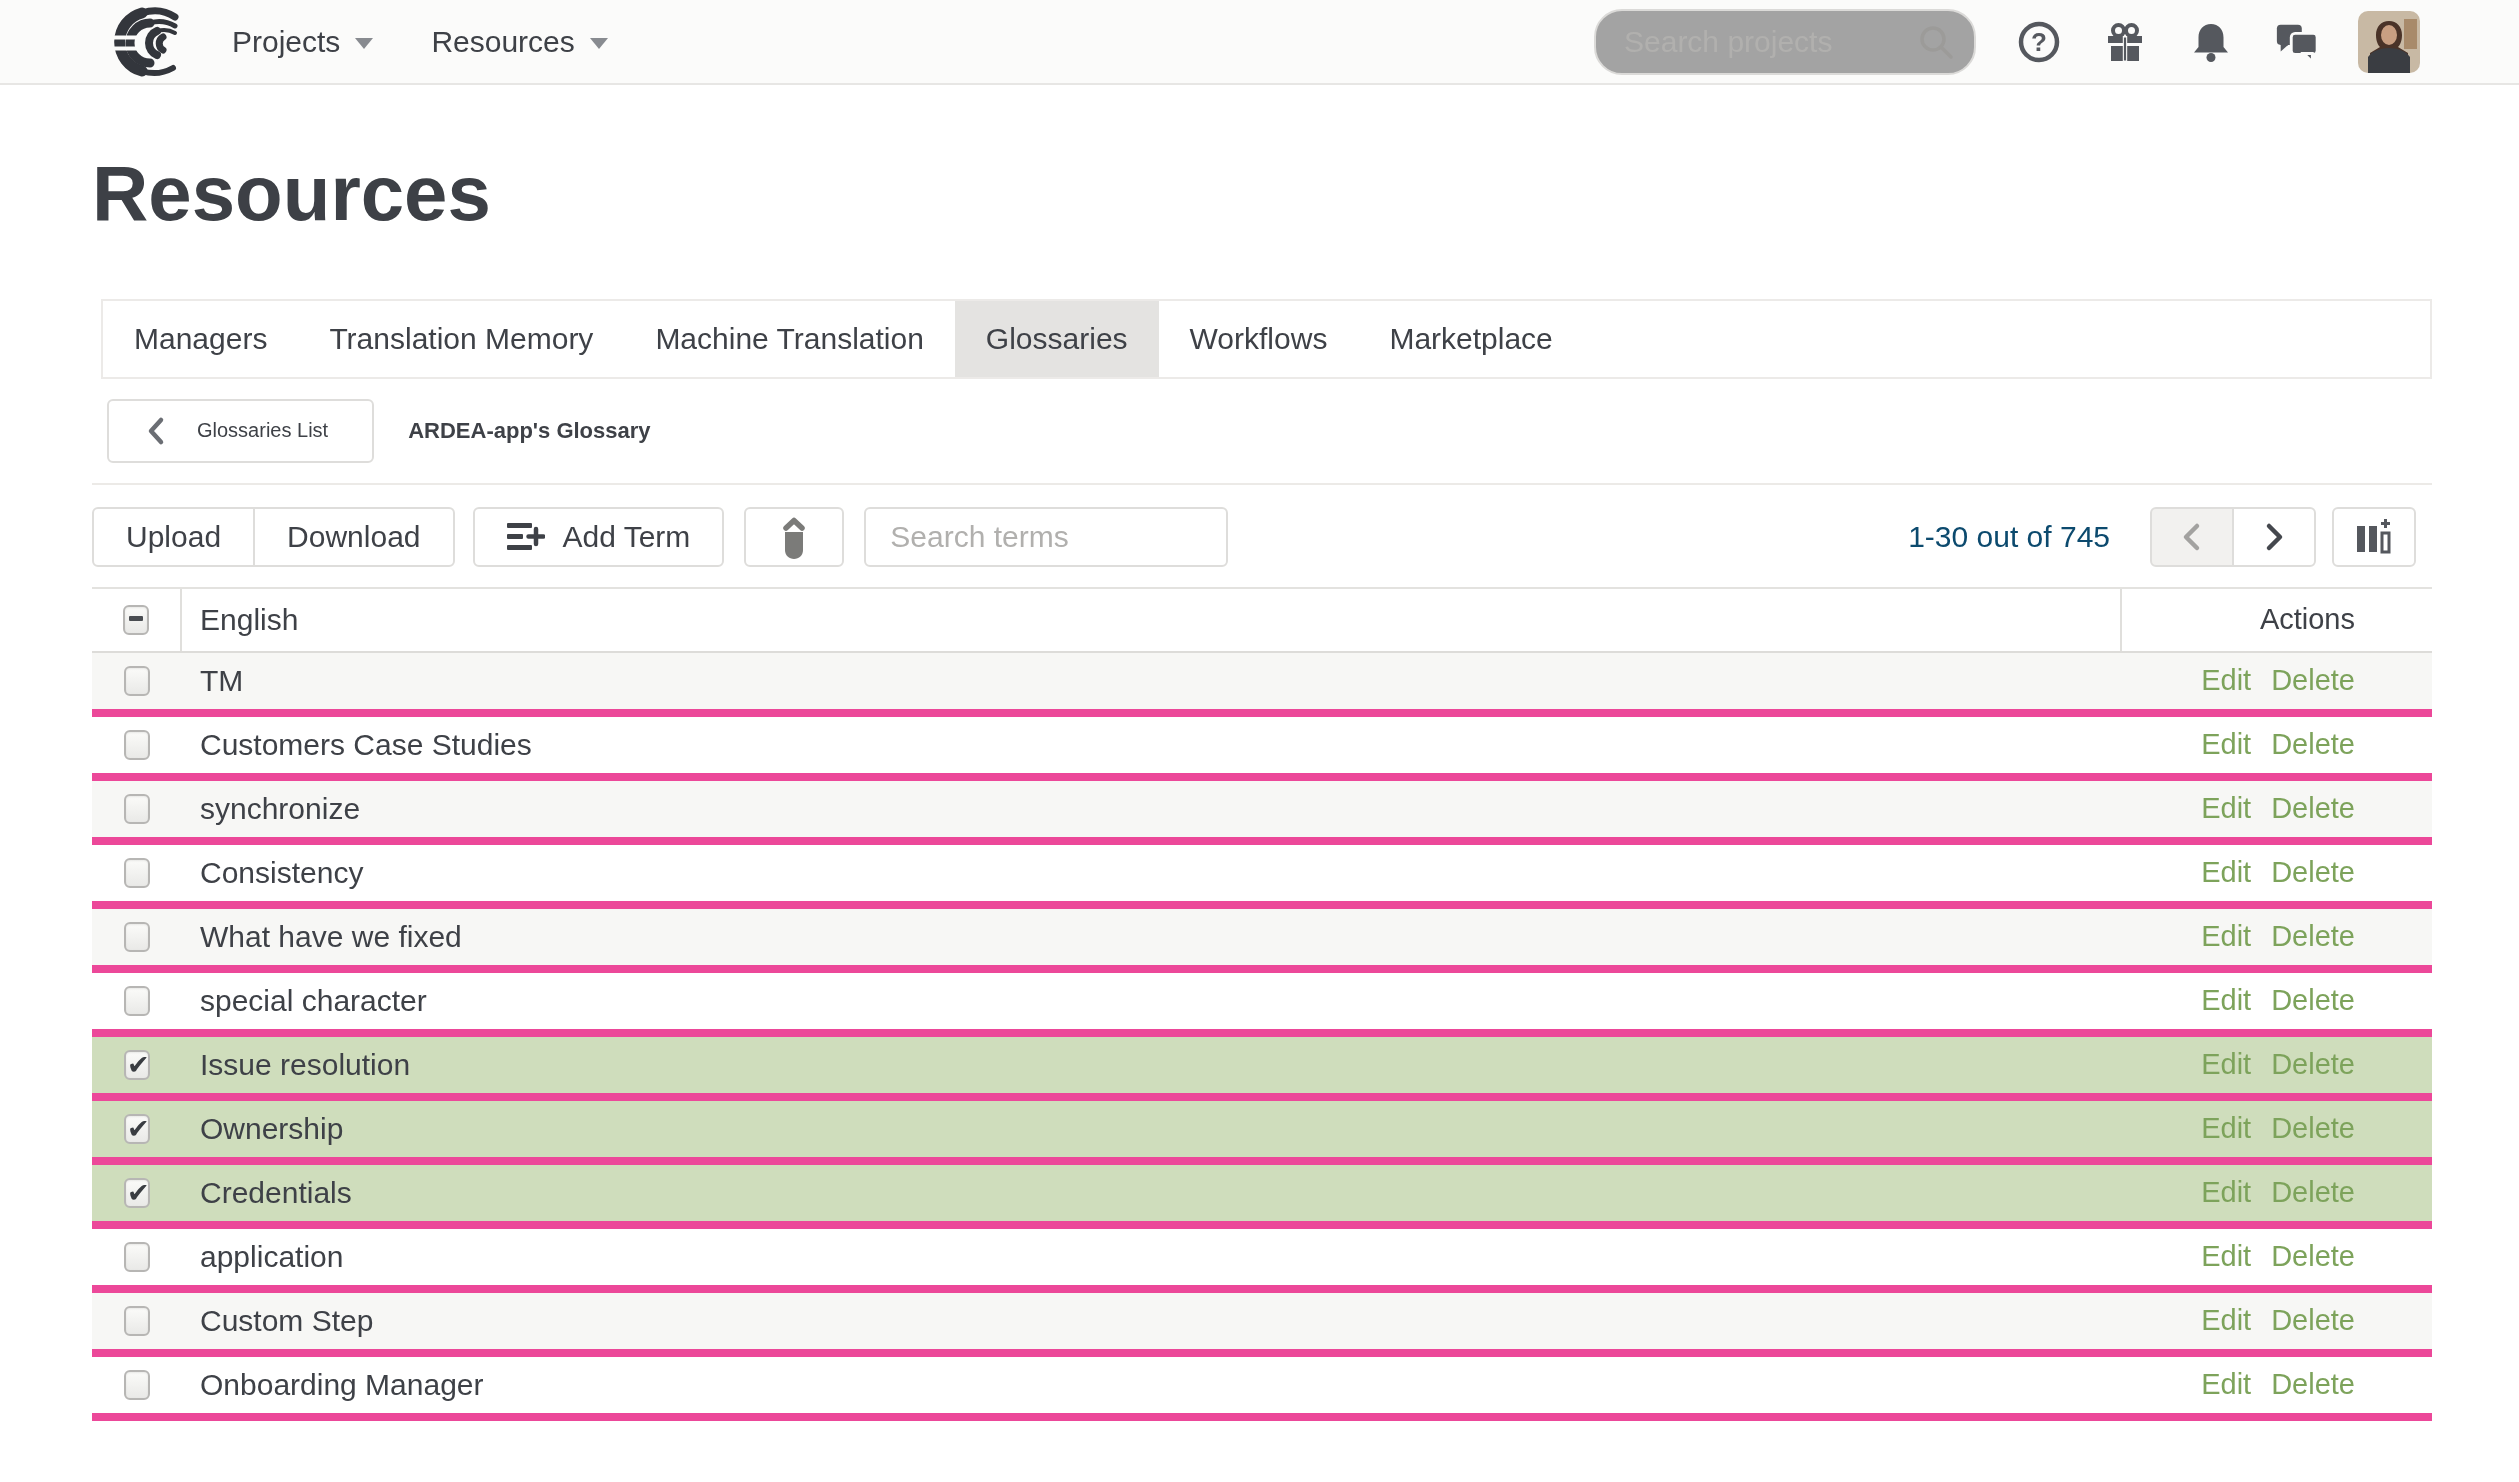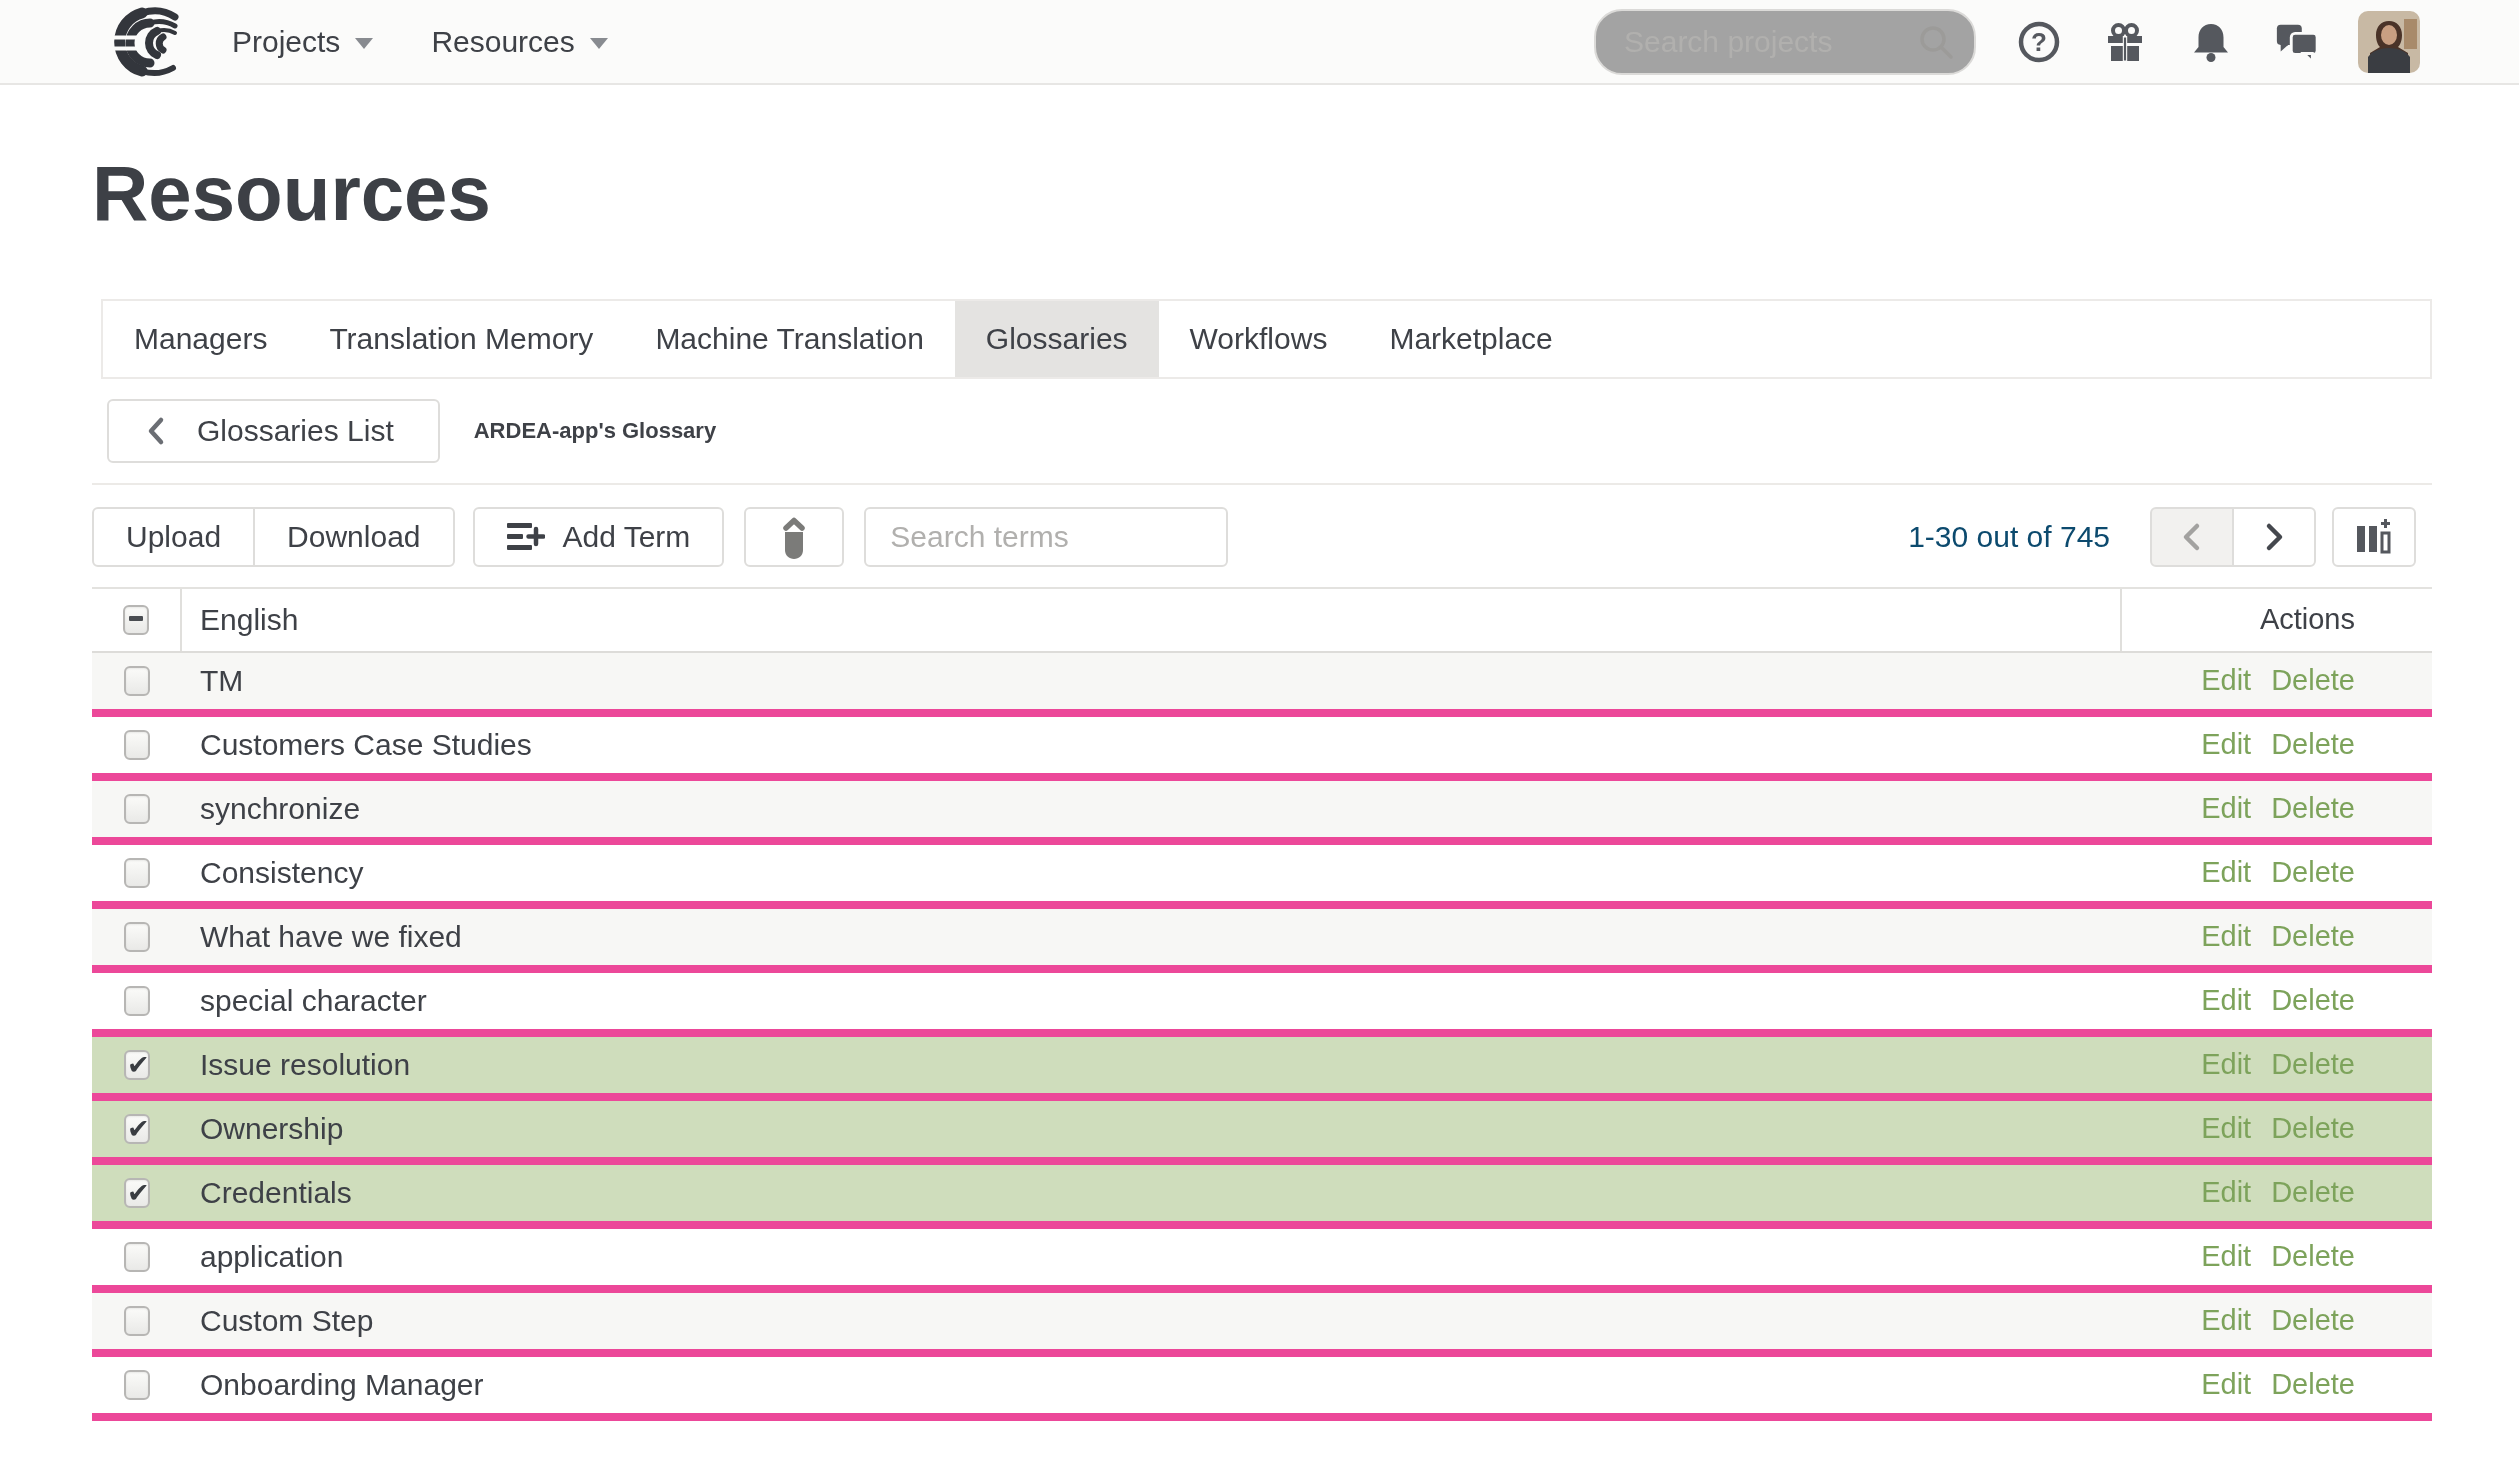--- a/index.html
+++ b/index.html
@@ -29,21 +29,21 @@
   
   .content { margin-left:92px; width:2340px; }
   h1.page-title { font-size:78px; font-weight:700; color:#3d4046; margin-top:64px; line-height:1.15; }
 
   .tabs { display:flex; margin-top:60px; height:80px; border:2px solid #eceae8; background:#fff;margin-left:9px; }
   .tab { padding:0 31px; display:flex; align-items:center; font-size:30px; cursor:pointer; white-space:nowrap; }
   .tab.active { background:#e4e3e1; }
 
   .crumbrow { display:flex; align-items:center; padding:20px 0 20px; border-bottom:2px solid #eceae7; }
   .back-btn { margin-left:15px; height:64px; background:#fff; border:2px solid #dedddb; border-radius:6px;
-    display:flex; align-items:center; padding:0 44px 0 38px; gap:32px; font-size:30px; cursor:pointer; }
+    display:flex; align-items:center; padding:0 44px 0 38px; gap:32px; font-size:20px; cursor:pointer; }
   .crumb-title { margin-left:34px; font-size:22px; font-weight:700; }
 
   
   .toolbar { display:flex; align-items:center; margin-top:22px; height:60px; }
   .btn { height:60px; background:#fff; border:2px solid #dedddb; border-radius:6px; color:#3e4147;
     font-size:30px; font-family:inherit; display:flex; align-items:center; justify-content:center;
     padding:0 32px; cursor:pointer; white-space:nowrap; }
   .btn-group { display:flex; }
   .btn-group .btn:first-child { border-radius:6px 0 0 6px; border-right:1px solid #dedddb; }
   .btn-group .btn:last-child  { border-radius:0 6px 6px 0; border-left:1px solid #dedddb; }

